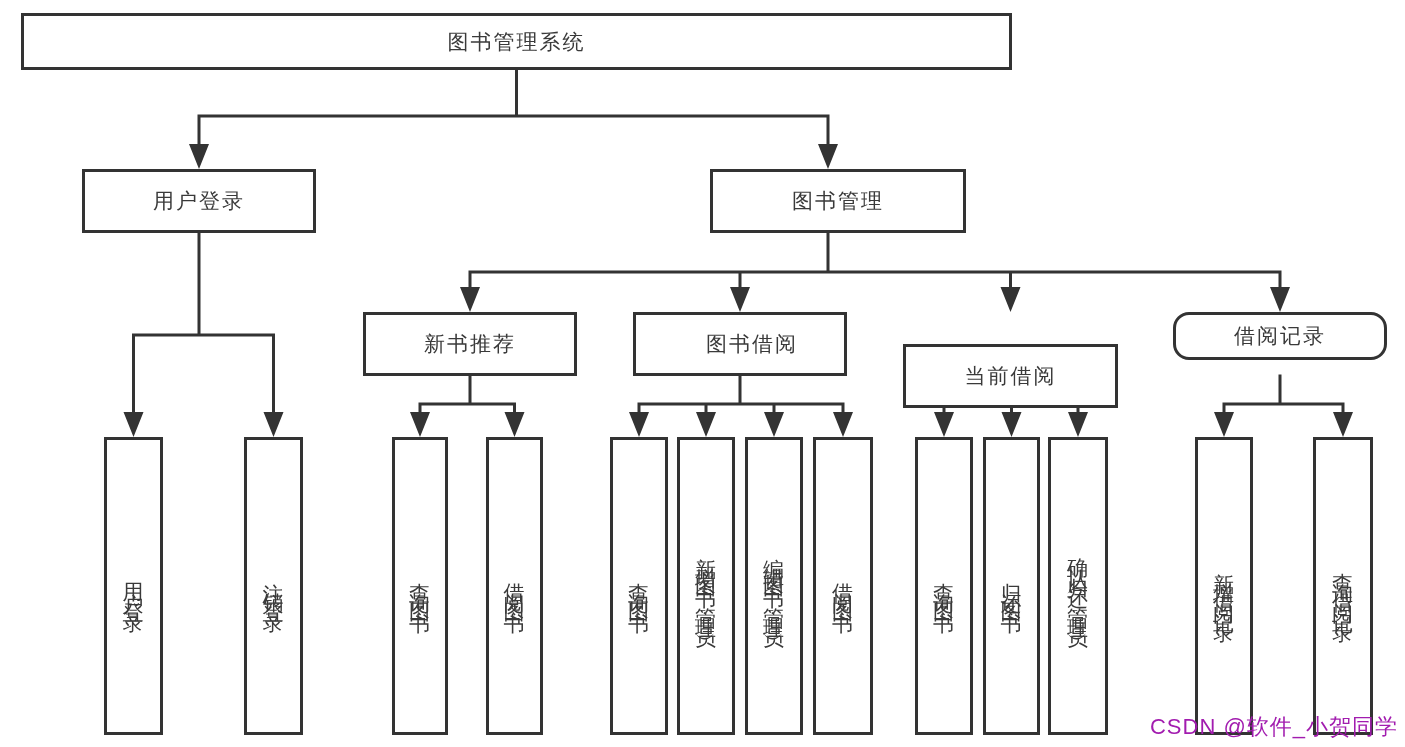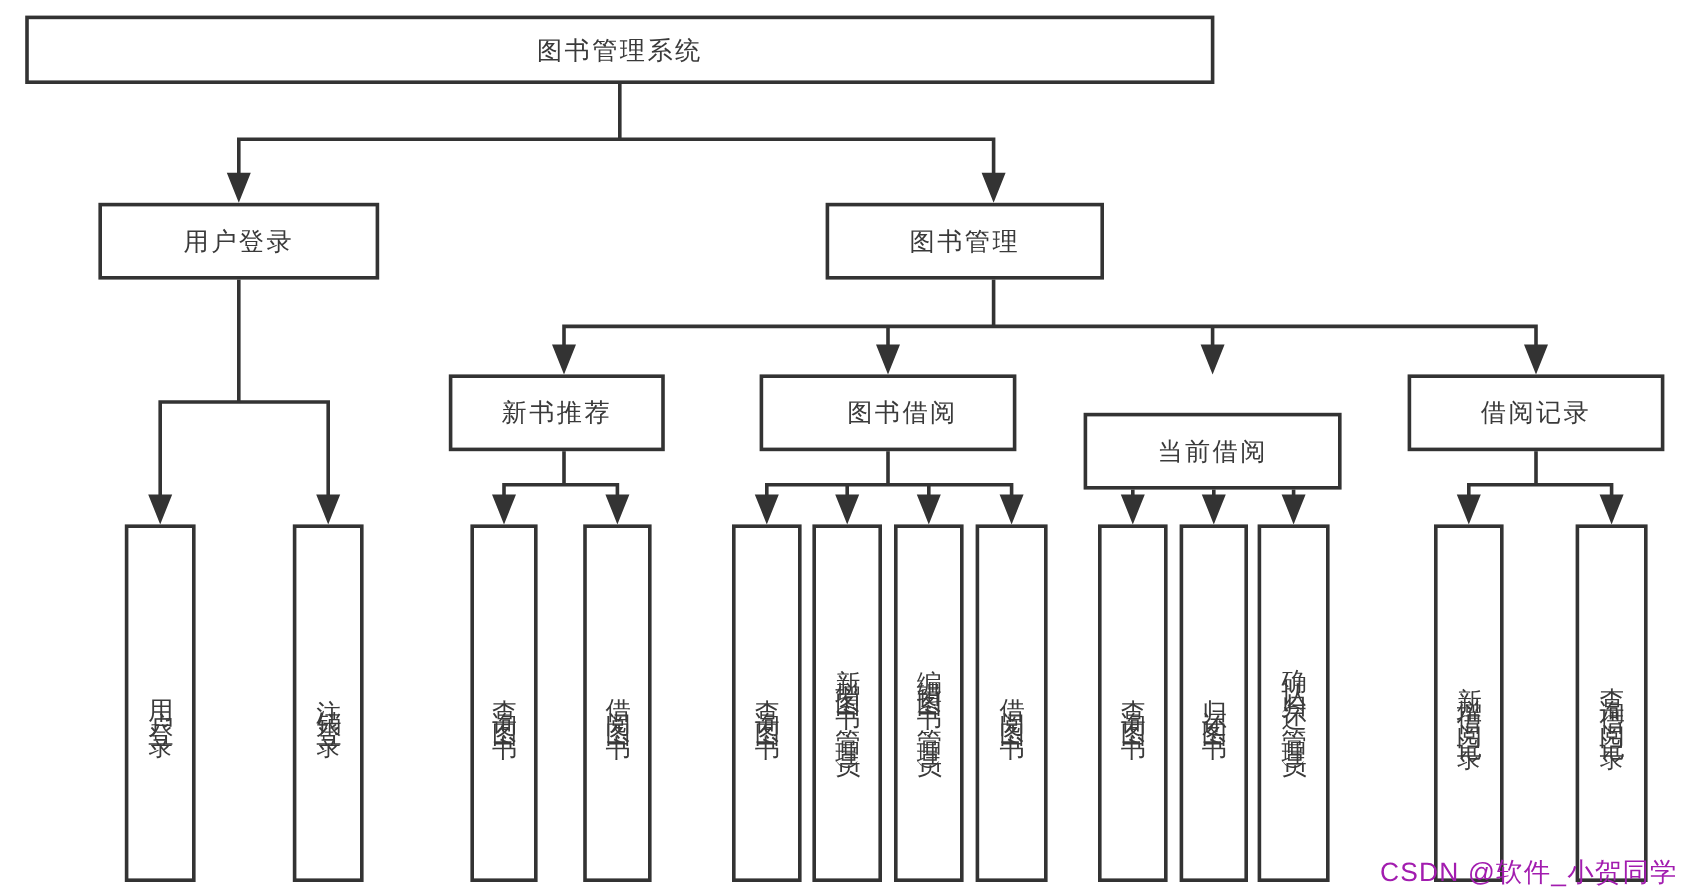--- a/index.html
+++ b/index.html
@@ -36,25 +36,25 @@
     top:712px;
     right:7px;
     font-size:22px;
     letter-spacing:1px;
     color:#a21caf;
     z-index:5;
   }
   
   #n-root {left:21px;  top:13px;  width:991px; height:57px;}
   #n-login{left:82px;  top:169px; width:234px; height:64px;}
-  #n-mgmt {left:688px; top:169px; width:232px; height:64px;font-family:Liberation Mono, monospace;}
-  #n-rec  {left:363px; top:312px; width:180px; height:64px;margin-left:11px;}
+  #n-mgmt {left:710px; top:169px; width:256px; height:64px;font-family:Liberation Mono, monospace;}
+  #n-rec  {left:363px; top:312px; width:214px; height:64px;}
   #n-bor  {left:633px; top:312px; width:214px; height:64px;padding-left:24px;}
   #n-cur  {left:903px; top:312px; width:215px; height:64px;margin-top:32px;}
-  #n-hist {left:1173px;top:312px; width:214px; height:64px;}
+  #n-hist {left:1173px;top:312px; width:214px; height:48px;border-radius:16px;}
   .leaf{top:437px;height:298px;}
   #f1 {left:104px; width:59px;}
   #f2 {left:244px; width:59px;}
   #f3 {left:392px; width:56px;}
   #f4 {left:486px; width:57px;}
   #f5 {left:610px; width:58px;}
   #f6 {left:677px; width:58px;}
   #f7 {left:745px; width:58px;}
   #f8 {left:813px; width:60px;}
   #f9 {left:915px; width:58px;}

